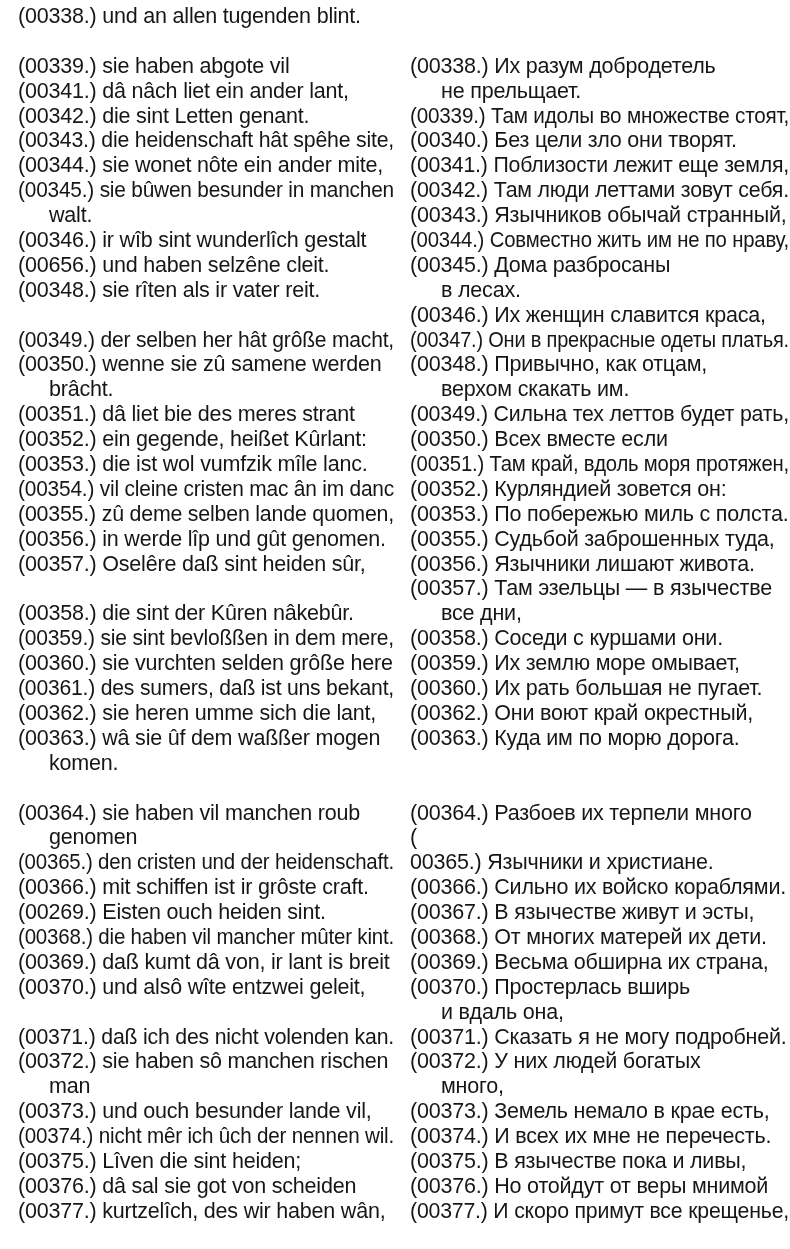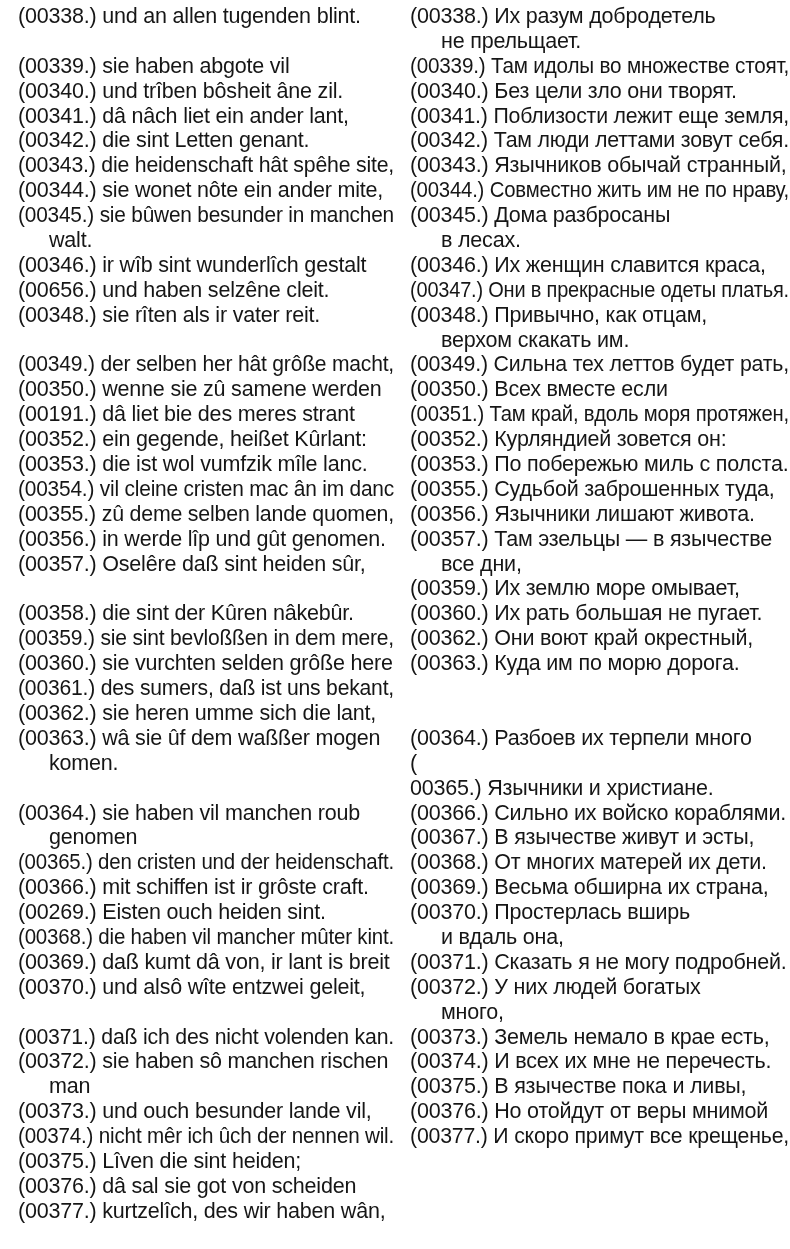--- a/index.html
+++ b/index.html
@@ -12,20 +12,21 @@
     height: 1249px;
     overflow: hidden;
   }
   .page {
     display: flex;
     padding-top: 4px;
     font-family: "Liberation Sans", sans-serif;
     font-size: 21.5px;
     letter-spacing: -0.2px;
     color: #161616;
+    align-items: flex-end;
   }
   .col {
     box-sizing: border-box;
     flex: 0 0 395px;
     width: 395px;
   }
   .col-left  { padding-left: 18px; }
   .col-right { padding-left: 15px; }
   .line {
     height: 24.9px;
@@ -41,34 +42,34 @@
   }
 </style>
 </head>
 <body>
 
 <div class="page">
   <div class="col col-left">
       <div class="line"><span class="txt">(00338.) und an allen tugenden blint.</span></div>
       <div class="line"><span class="txt"></span></div>
       <div class="line"><span class="txt">(00339.) sie haben abgote vil</span></div>
-      <div class="line"><span class="txt">(00340.) und trîben bôsheit âne zil.</span></div>
       <div class="line"><span class="txt">(00341.) dâ nâch liet ein ander lant,</span></div>
       <div class="line"><span class="txt">(00342.) die sint Letten genant.</span></div>
       <div class="line"><span class="txt" style="transform: scaleX(0.9888);">(00343.) die heidenschaft hât spêhe site,</span></div>
       <div class="line"><span class="txt">(00344.) sie wonet nôte ein ander mite,</span></div>
       <div class="line"><span class="txt" style="transform: scaleX(0.969);">(00345.) sie bûwen besunder in manchen</span></div>
       <div class="line cont"><span class="txt">walt.</span></div>
       <div class="line"><span class="txt">(00346.) ir wîb sint wunderlîch gestalt</span></div>
       <div class="line"><span class="txt">(00656.) und haben selzêne cleit.</span></div>
       <div class="line"><span class="txt">(00348.) sie rîten als ir vater reit.</span></div>
       <div class="line"><span class="txt"></span></div>
       <div class="line"><span class="txt" style="transform: scaleX(0.9792);">(00349.) der selben her hât grôße macht,</span></div>
       <div class="line"><span class="txt">(00350.) wenne sie zû samene werden</span></div>
-      <div class="line"><span class="txt">(00191.) dâ liet bie des meres strant</span></div>
+      <div class="line cont"><span class="txt">brâcht.</span></div>
+      <div class="line"><span class="txt">(00351.) dâ liet bie des meres strant</span></div>
       <div class="line"><span class="txt">(00352.) ein gegende, heißet Kûrlant:</span></div>
       <div class="line"><span class="txt">(00353.) die ist wol vumfzik mîle lanc.</span></div>
       <div class="line"><span class="txt" style="transform: scaleX(0.9712);">(00354.) vil cleine cristen mac ân im danc</span></div>
       <div class="line"><span class="txt" style="transform: scaleX(0.9929);">(00355.) zû deme selben lande quomen,</span></div>
       <div class="line"><span class="txt">(00356.) in werde lîp und gût genomen.</span></div>
       <div class="line"><span class="txt">(00357.) Oselêre daß sint heiden sûr,</span></div>
       <div class="line"><span class="txt"></span></div>
       <div class="line"><span class="txt">(00358.) die sint der Kûren nâkebûr.</span></div>
       <div class="line"><span class="txt" style="transform: scaleX(0.9792);">(00359.) sie sint bevloßßen in dem mere,</span></div>
       <div class="line"><span class="txt">(00360.) sie vurchten selden grôße here</span></div>
@@ -112,20 +113,21 @@
       <div class="line cont"><span class="txt">верхом скакать им.</span></div>
       <div class="line"><span class="txt" style="transform: scaleX(0.9924);">(00349.) Сильна тех леттов будет рать,</span></div>
       <div class="line"><span class="txt">(00350.) Всех вместе если</span></div>
       <div class="line"><span class="txt" style="transform: scaleX(0.9424);">(00351.) Там край, вдоль моря протяжен,</span></div>
       <div class="line"><span class="txt">(00352.) Курляндией зовется он:</span></div>
       <div class="line"><span class="txt">(00353.) По побережью миль с полста.</span></div>
       <div class="line"><span class="txt">(00355.) Судьбой заброшенных туда,</span></div>
       <div class="line"><span class="txt">(00356.) Язычники лишают живота.</span></div>
       <div class="line"><span class="txt">(00357.) Там эзельцы — в язычестве</span></div>
       <div class="line cont"><span class="txt">все дни,</span></div>
+      <div class="line"><span class="txt">(00358.) Соседи с куршами они.</span></div>
       <div class="line"><span class="txt">(00359.) Их землю море омывает,</span></div>
       <div class="line"><span class="txt">(00360.) Их рать большая не пугает.</span></div>
       <div class="line"><span class="txt">(00362.) Они воют край окрестный,</span></div>
       <div class="line"><span class="txt">(00363.) Куда им по морю дорога.</span></div>
       <div class="line"><span class="txt"></span></div>
       <div class="line"><span class="txt"></span></div>
       <div class="line"><span class="txt">(00364.) Разбоев их терпели много</span></div>
       <div class="line"><span class="txt">(</span></div>
       <div class="line"><span class="txt">00365.) Язычники и христиане.</span></div>
       <div class="line"><span class="txt">(00366.) Сильно их войско кораблями.</span></div>

